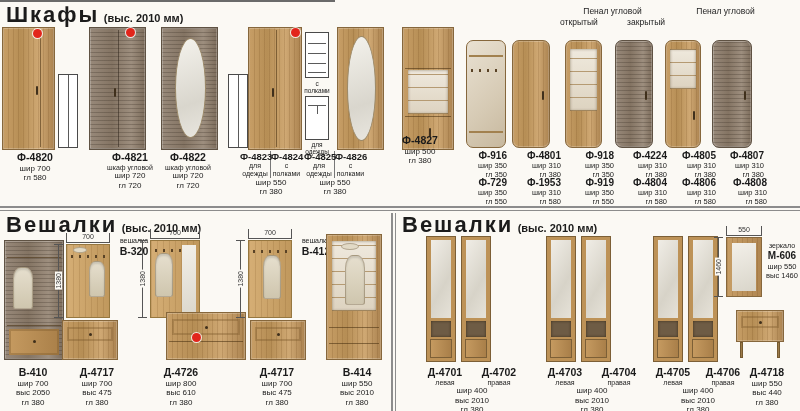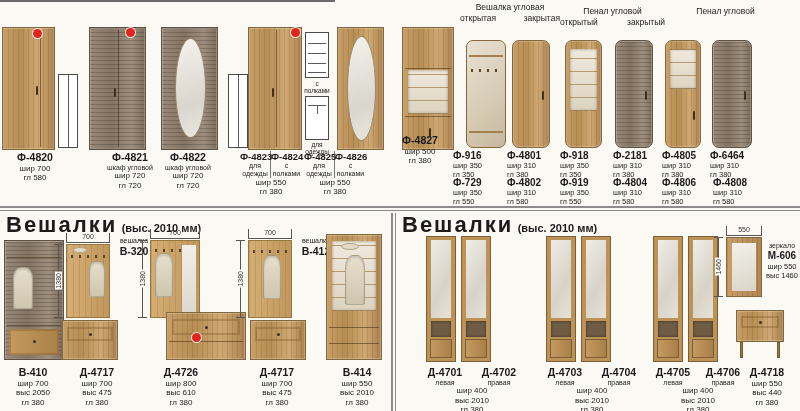--- a/index.html
+++ b/index.html
@@ -39,21 +39,21 @@
 .dimh{position:absolute;height:10px;font-size:7px;line-height:8px;text-align:center;color:#333;border-left:1px solid #555;border-right:1px solid #555}
 .dimh::after{content:"";position:absolute;left:0;right:0;bottom:0;border-bottom:1px solid #555}
 .dimv{position:absolute;width:9px;display:flex;align-items:center;justify-content:center;border-top:1px solid #555;border-bottom:1px solid #555}
 .dimv::before{content:"";position:absolute;top:0;bottom:0;left:4px;border-left:1px solid #555}
 .dimv span{writing-mode:vertical-rl;transform:rotate(180deg);font-size:7px;color:#333;background:#fbf9f4;z-index:1;padding:1px 0}
 
 .plabel{text-align:center}
 .pcode{font-weight:bold;font-size:10.5px;line-height:1.2;white-space:nowrap}
 .pdesc{font-size:7px;white-space:pre-line;line-height:1.1}
 .pdims{font-size:8px;white-space:pre-line;line-height:1.2}
-.gcell{width:54px;text-align:left}
+.gcell{width:54px;text-align:right}
 .gcell .pcode{font-size:10px}
 .gcell .pdims{font-size:7.5px;line-height:1.15}
 .iconlab{font-size:6.5px;text-align:center;white-space:pre-line;line-height:1.1}
 .pairwrap{display:flex;justify-content:flex-end}
 .paircol{width:50%;text-align:center}
 .wpair .paircol:first-child{border-right:1px solid #777}
 .panellab{text-align:center}
 .pkind{font-size:7px;line-height:1.1}
 .pnote{font-size:6.5px;white-space:pre-line;line-height:1.15;text-align:left;margin-top:1px}
 
@@ -67,28 +67,25 @@
 .mframe{background:repeating-linear-gradient(90deg,rgba(110,70,25,.18) 0 1px,transparent 1px 5px),linear-gradient(90deg,#c79e66,#b08651);border:1px solid #86673c}
 .mframe .mglass2{position:absolute;left:5px;right:5px;top:5px;bottom:5px;background:linear-gradient(160deg,#f3f0e9,#d9d5ca)}
 .leg{position:absolute;width:3px;height:16px;background:#9c7b49;border:1px solid #755a30}
 </style>
 </head>
 <body>
 
 <div id="page">
   <div class="abs topstrip"></div>
 
-
-  <div class="abs ghead" style="left:460px;top:3px;width:100px">
-    <div class="ghead-title">Вешалка угловая</div>
-    <div class="ghead-subs">
-      <span>открытая</span>
-      <span>закрытая</span>
-    </div>
-  </div>
+  <div class="abs titlewrap" style="left:6px;top:4px">
+    <span class="stitle">Шкафы</span>
+    <span class="snote">(выс. 2010 мм)</span>
+  </div>
+
   <div class="abs ghead" style="left:560px;top:7px;width:105px">
     <div class="ghead-title">Пенал угловой</div>
     <div class="ghead-subs">
       <span>открытый</span>
       <span>закрытый</span>
     </div>
   </div>
   <div class="abs ghead" style="left:668px;top:7px;width:115px">
     <div class="ghead-title">Пенал угловой</div>
   </div>
@@ -234,42 +231,42 @@
     <div class="pcode">Ф-4801</div>
     <div class="pdims">шир 310
 гл 380</div>
   </div>
   <div class="abs gcell" style="left:560px;top:150px">
     <div class="pcode">Ф-918</div>
     <div class="pdims">шир 350
 гл 350</div>
   </div>
   <div class="abs gcell" style="left:613px;top:150px">
-    <div class="pcode">Ф-2181</div>
+    <div class="pcode">Ф-4224</div>
     <div class="pdims">шир 310
 гл 380</div>
   </div>
   <div class="abs gcell" style="left:662px;top:150px">
     <div class="pcode">Ф-4805</div>
     <div class="pdims">шир 310
 гл 380</div>
   </div>
   <div class="abs gcell" style="left:710px;top:150px">
-    <div class="pcode">Ф-6464</div>
+    <div class="pcode">Ф-4807</div>
     <div class="pdims">шир 310
 гл 380</div>
   </div>
 
   <div class="abs gcell" style="left:453px;top:177px">
     <div class="pcode">Ф-729</div>
     <div class="pdims">шир 350
 гл 550</div>
   </div>
   <div class="abs gcell" style="left:507px;top:177px">
-    <div class="pcode">Ф-4802</div>
+    <div class="pcode">Ф-1953</div>
     <div class="pdims">шир 310
 гл 580</div>
   </div>
   <div class="abs gcell" style="left:560px;top:177px">
     <div class="pcode">Ф-919</div>
     <div class="pdims">шир 350
 гл 550</div>
   </div>
   <div class="abs gcell" style="left:613px;top:177px">
     <div class="pcode">Ф-4804</div>

